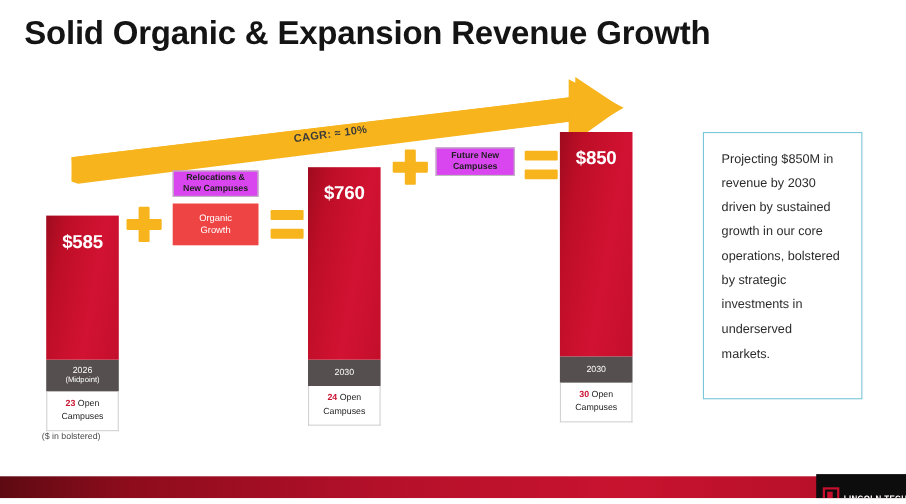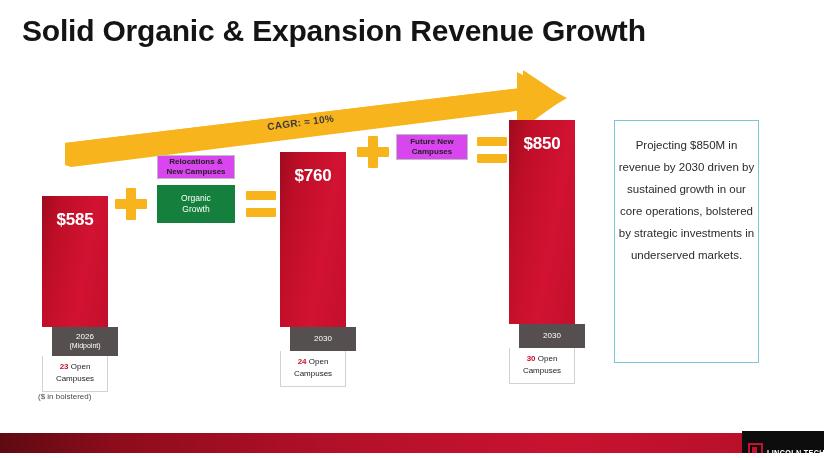--- a/index.html
+++ b/index.html
@@ -73,21 +73,20 @@
   }
   .bar-year {
     width: 100%;
     background: #55504F;
     color: #ffffff;
     text-align: center;
     font-size: 8px;
     line-height: 1.25;
     padding: 5px 0 5px 0;
     box-sizing: border-box;
-    margin-left: 10px;
   }
   .bar-year .sub { font-size: 7px; display: block; }
   .bar-campus {
     width: 100%;
     background: #ffffff;
     border: 1px solid #d2d2d2;
     border-top: none;
     box-sizing: border-box;
     text-align: center;
     font-size: 8px;
@@ -142,50 +141,50 @@
     line-height: 1.3;
   }
   .driver-light {
     background: #d946ef;
     color: #1f1f1f;
     font-size: 8px;
     font-weight: 700;
     border: 1px solid #bdbdbd;
   }
   .driver-dark {
-    background: #15803d;
+    background: #ef4444;
     color: #ffffff;
     font-size: 8.5px;
     font-weight: 400;
   }
 
   
   .footnote {
     position: absolute;
     left: 38px;
     top: 392px;
     font-size: 8px;
     color: #4a4a4a;
   }
 
   
   .callout {
     position: absolute;
-    left: 614px;
+    left: 639px;
     top: 120px;
     width: 145px;
     height: 243px;
     box-sizing: border-box;
     border: 1.5px solid #79C7D8;
     background: #ffffff;
-    padding: 13px 0;
+    padding: 13px 16px;
     font-size: 11.5px;
     line-height: 1.92;
     color: #2b2b2b;
-    text-align: center;
+    text-align: left;
   }
 
   
   .footer-bar {
     position: absolute;
     left: 0;
     top: 433px;
     width: 824px;
     height: 25px;
     background: linear-gradient(90deg, #5E0A12 0%, #8D0C1C 14%, #B4102A 42%, #C8132F 68%, #B20F27 100%);

